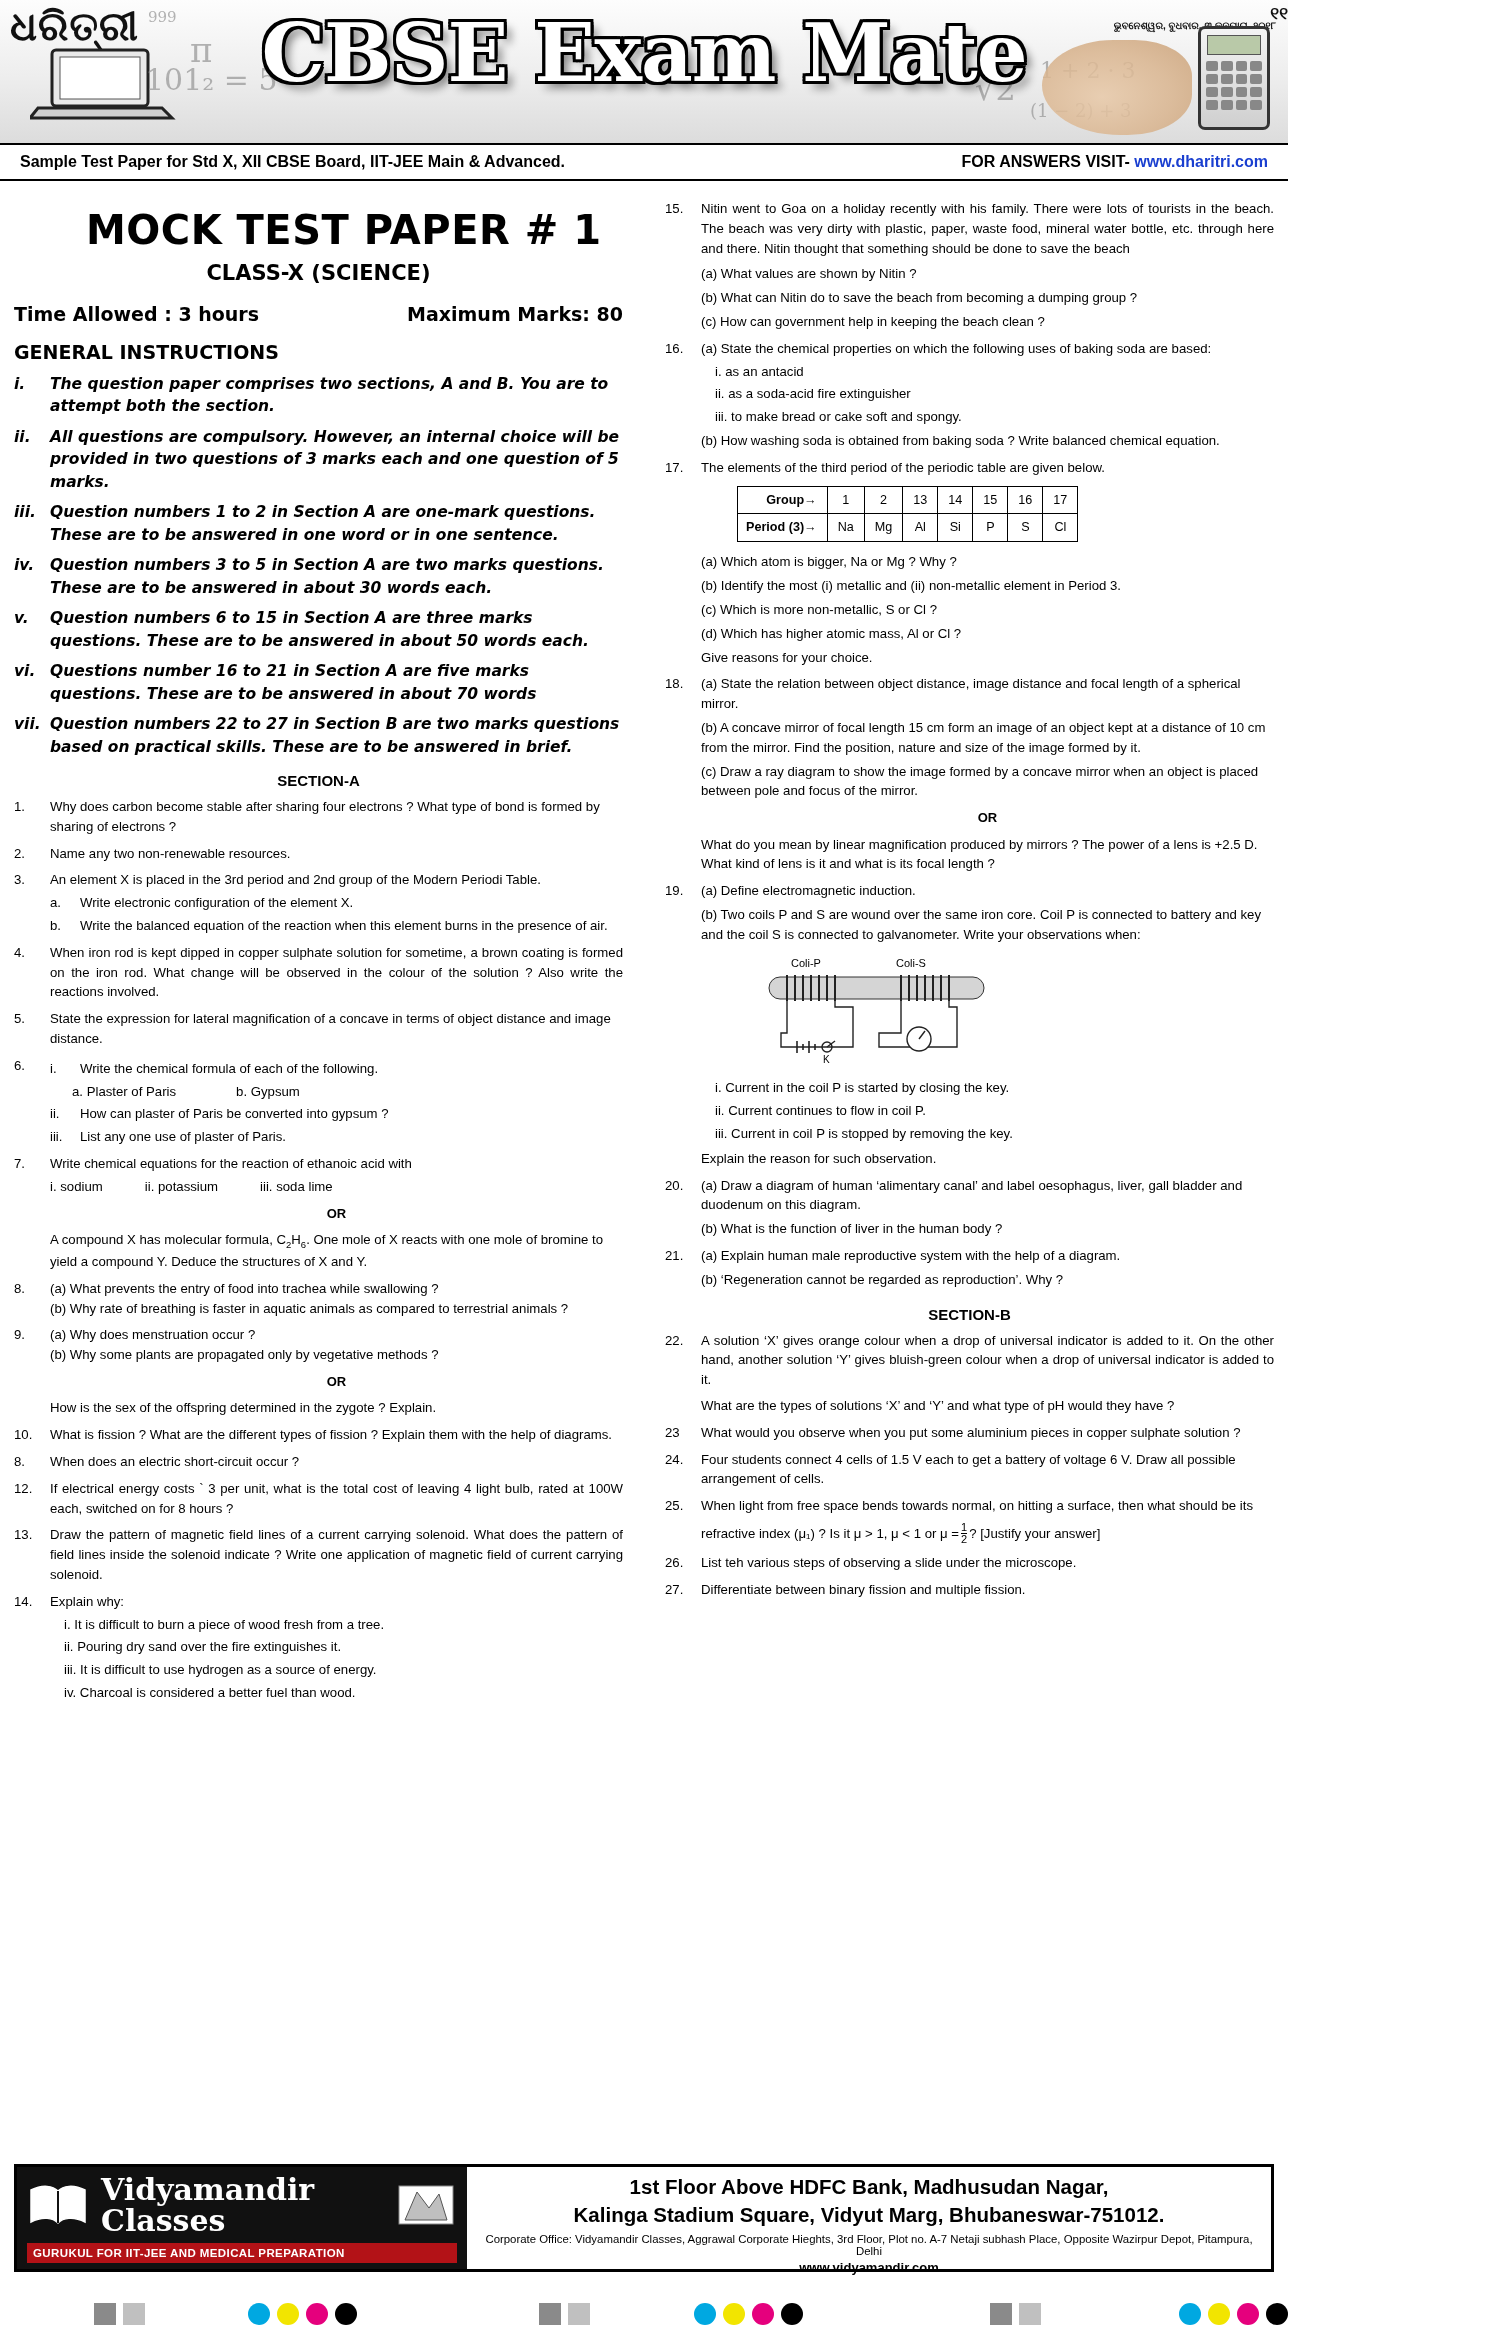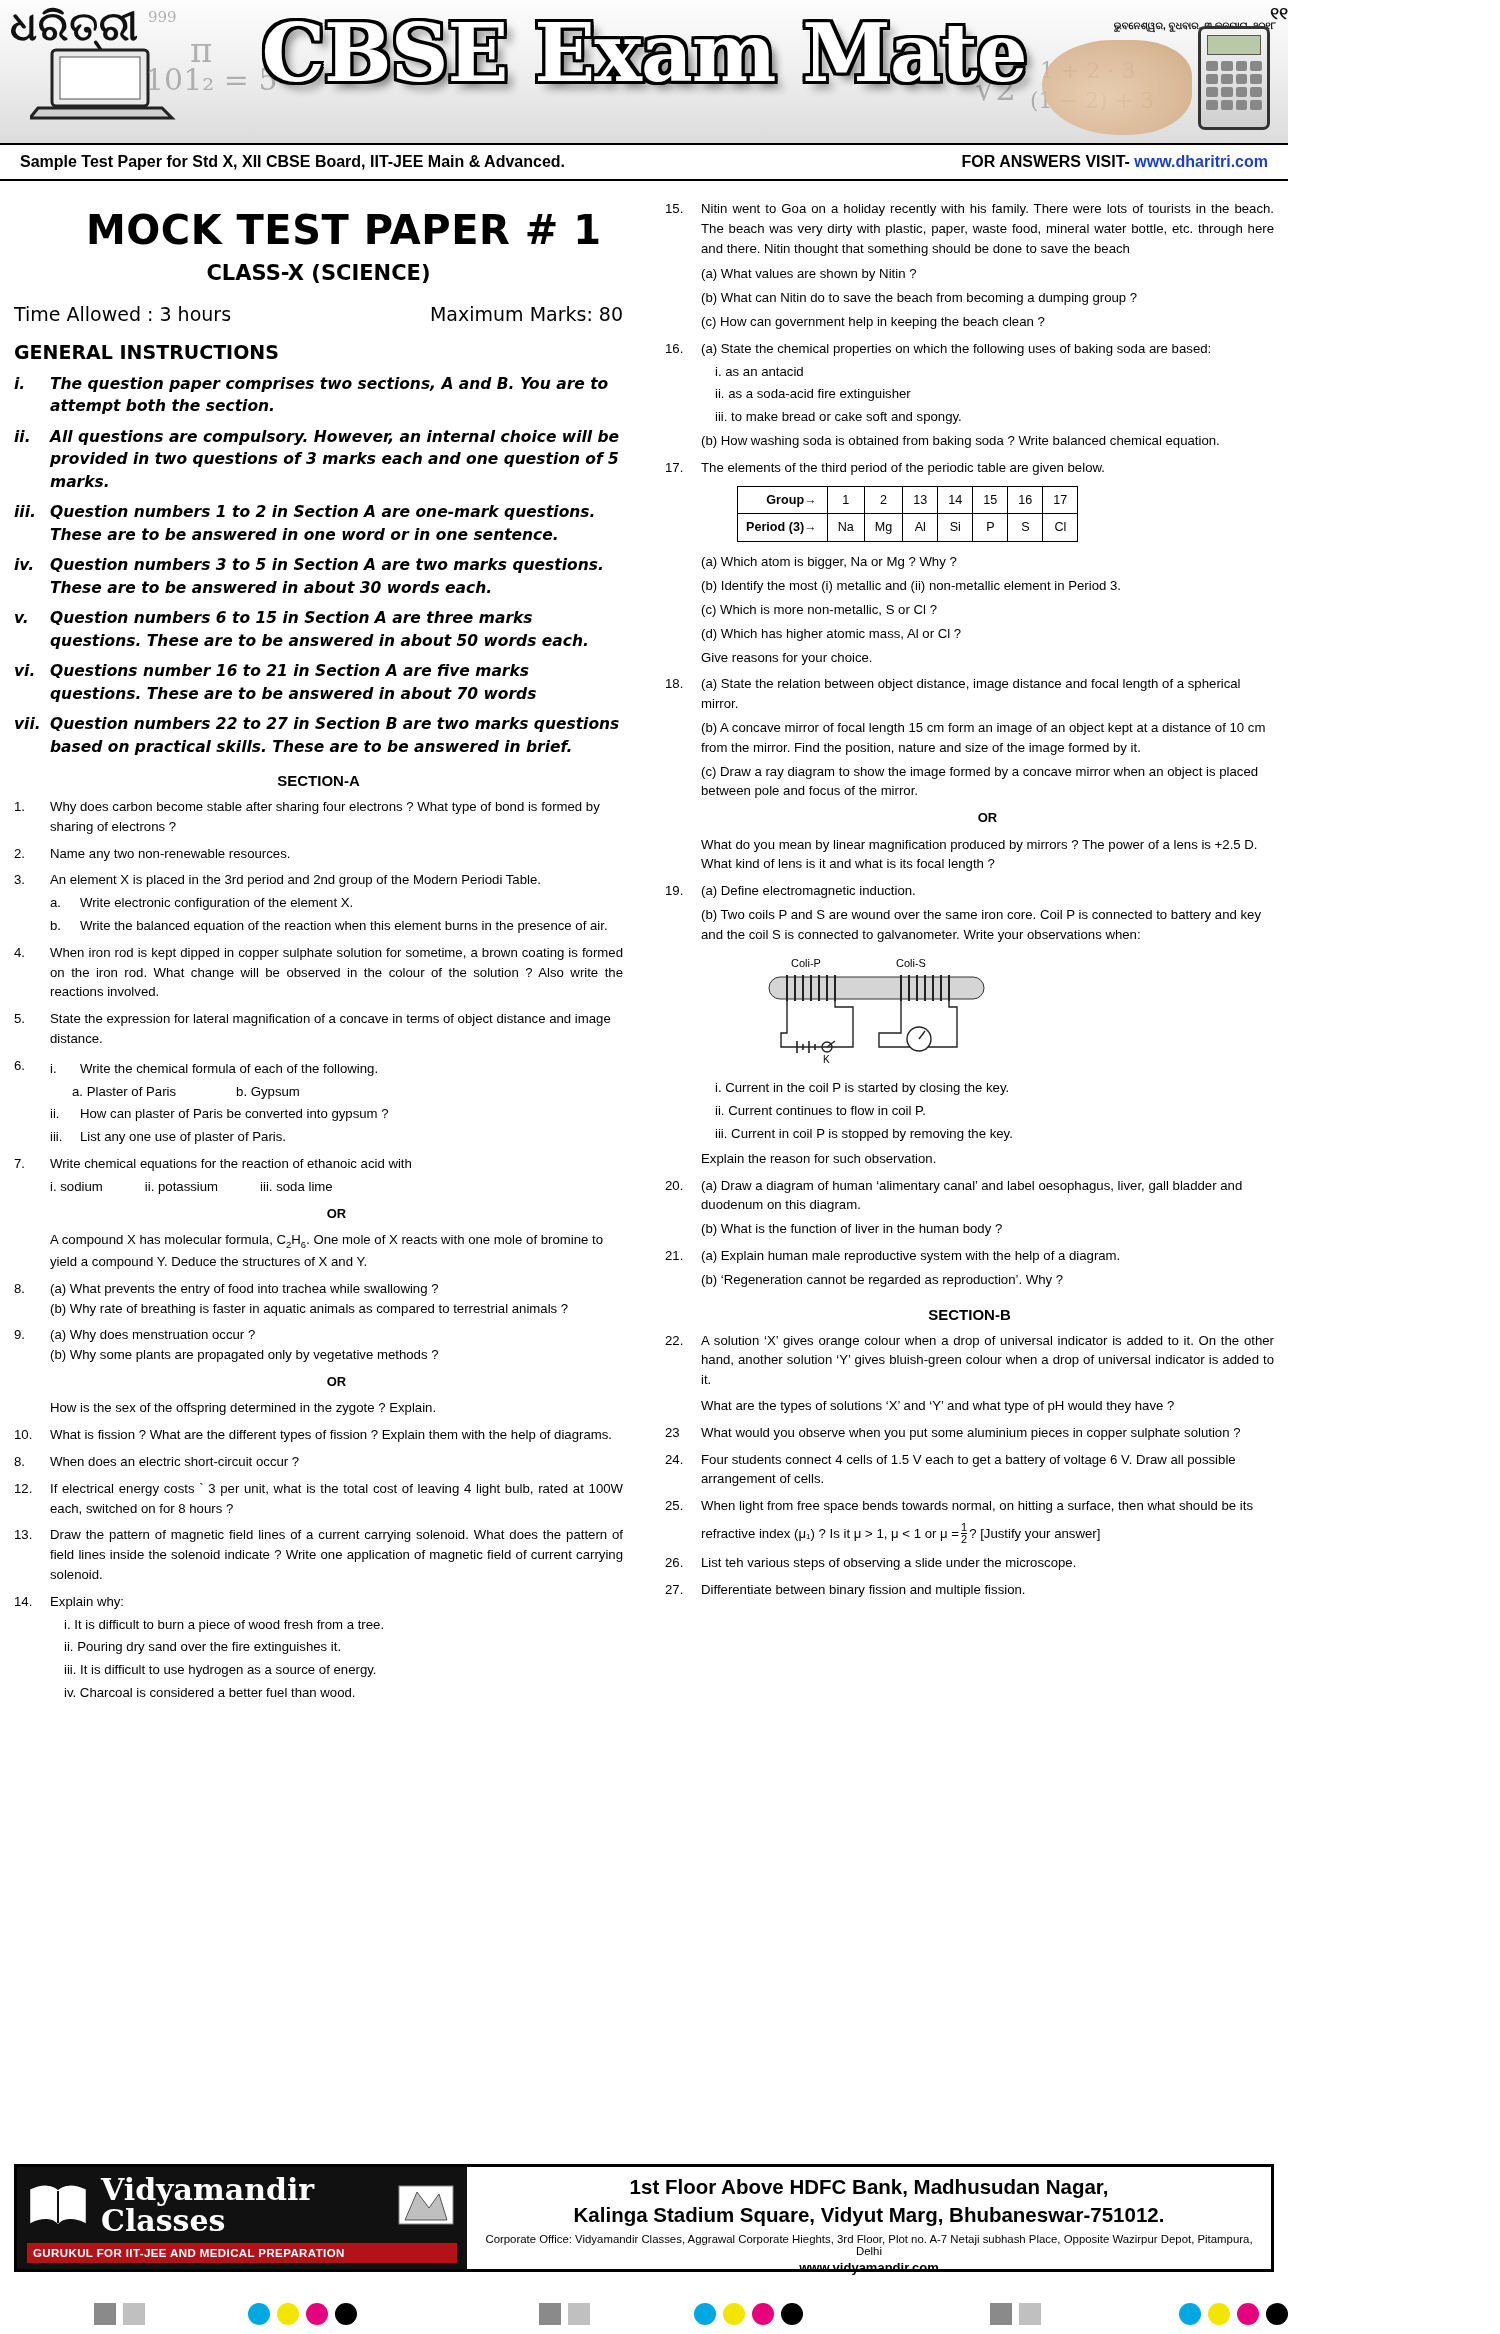--- a/index.html
+++ b/index.html
@@ -105,21 +105,21 @@
     font-family:"DejaVu Sans", sans-serif;
     letter-spacing:.5px;
     padding-left:72px;
   }
   h2.cls {
     font-size:21px; font-weight:bold; text-align:center; margin:8px 0 0 0;
     font-family:"DejaVu Sans", sans-serif;
   }
   .timerow {
     display:flex; justify-content:space-between;
-    font-size:19px; font-weight:normal; margin-top:18px;
+    font-size:19px; font-weight:bold; margin-top:18px;
     font-family:"DejaVu Sans", sans-serif;
   }
   .gen-ins {
     font-size:19px; font-weight:bold; margin-top:16px;
     font-family:"DejaVu Sans", sans-serif;
   }
   ol.instructions { list-style:none; margin:10px 0 0 0; padding:0; }
   ol.instructions li {
     display:flex; gap:10px;
     font-style:italic; font-weight:bold; font-size:15.5px; line-height:1.45;
@@ -225,21 +225,21 @@
       <rect x="22" y="6" width="96" height="56" rx="4" fill="#e9e9e9" stroke="#222" stroke-width="3"></rect>
       <rect x="30" y="13" width="80" height="42" fill="#fff" stroke="#555"></rect>
       <path d="M8 64 L132 64 L142 74 L0 74 Z" fill="#d0d0d0" stroke="#222" stroke-width="3"></path>
     </svg>
 
     <div class="math-wm" style="left:190px; top:30px; font-size:34px;">π</div>
     <div class="math-wm" style="left:145px; top:62px; font-size:30px;">101₂ = 5</div>
     <div class="math-wm" style="left:148px; top:8px; font-size:15px;">999</div>
     <div class="math-wm" style="left:975px; top:70px; font-size:32px;">√2</div>
     <div class="math-wm" style="left:1040px; top:58px; font-size:22px;">1 + 2 · 3</div>
-    <div class="math-wm" style="left:1030px; top:88px; font-size:22px;">(1 − 2) + 3</div>
+    <div class="math-wm" style="left:1030px; top:100px; font-size:18px;">(1 − 2) + 3</div>
 
     <div class="hand-ico"></div>
 
     <div class="mast-title">CBSE Exam Mate</div>
 
     <div class="odia-date">ଭୁବନେଶ୍ୱର, ବୁଧବାର, ୩ କନ୍ୟାରା, ୨୦୧୮</div>
     <div class="odia-date" style="right:0; top:4px; font-size:17px;">୧୧</div>
 
     <div class="calc-ico">
       <div class="calc-screen"></div>

